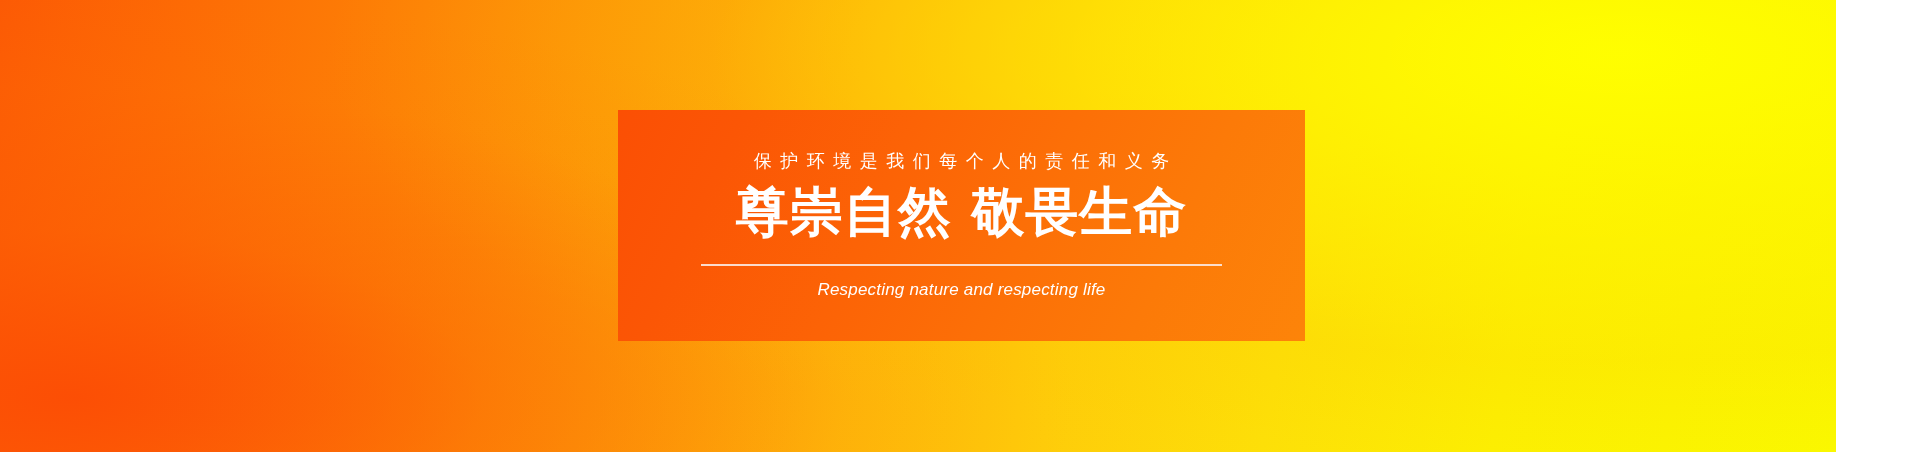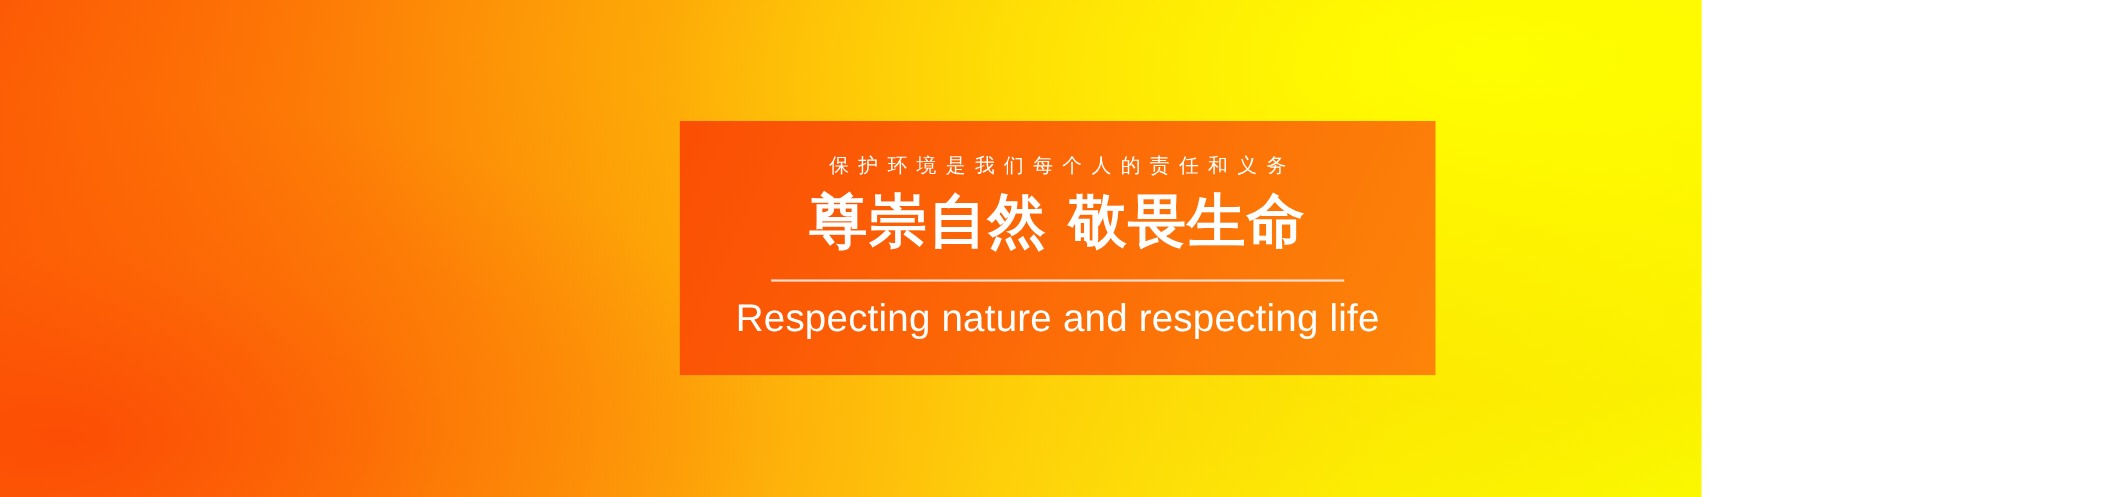--- a/index.html
+++ b/index.html
@@ -9,21 +9,21 @@
   }
   body {
     width: 1921px;
     height: 452px;
     overflow: hidden;
     font-family: "Liberation Sans", "DejaVu Sans", sans-serif;
   }
 
   #banner {
     position: relative;
-    width: 1547px;
+    width: 1836px;
     height: 452px;
     overflow: hidden;
   }
 
   
   .bg-base {
     position: absolute;
     inset: 0;
     background: linear-gradient(100deg,
         #fc5a05 0%,
@@ -114,26 +114,27 @@
     width: 521px;
     height: 2px;
     background: #fbe6de;
     opacity: 0.92;
     margin-bottom: 15px;
   }
 
   
   #subtitle {
     color: #ffffff;
-    font-size: 35px;
+    font-size: 17px;
     font-weight: 300;
     letter-spacing: 0.2px;
     line-height: 1.1;
     white-space: nowrap;
     font-family: "Liberation Sans", "DejaVu Sans", sans-serif;
+    font-style: italic;
   }
 </style>
 </head>
 <body>
 
 <div id="banner">
 
   <div class="bg-base"></div>
   <div class="bg-glow"></div>
   <div class="bg-glow2"></div>

